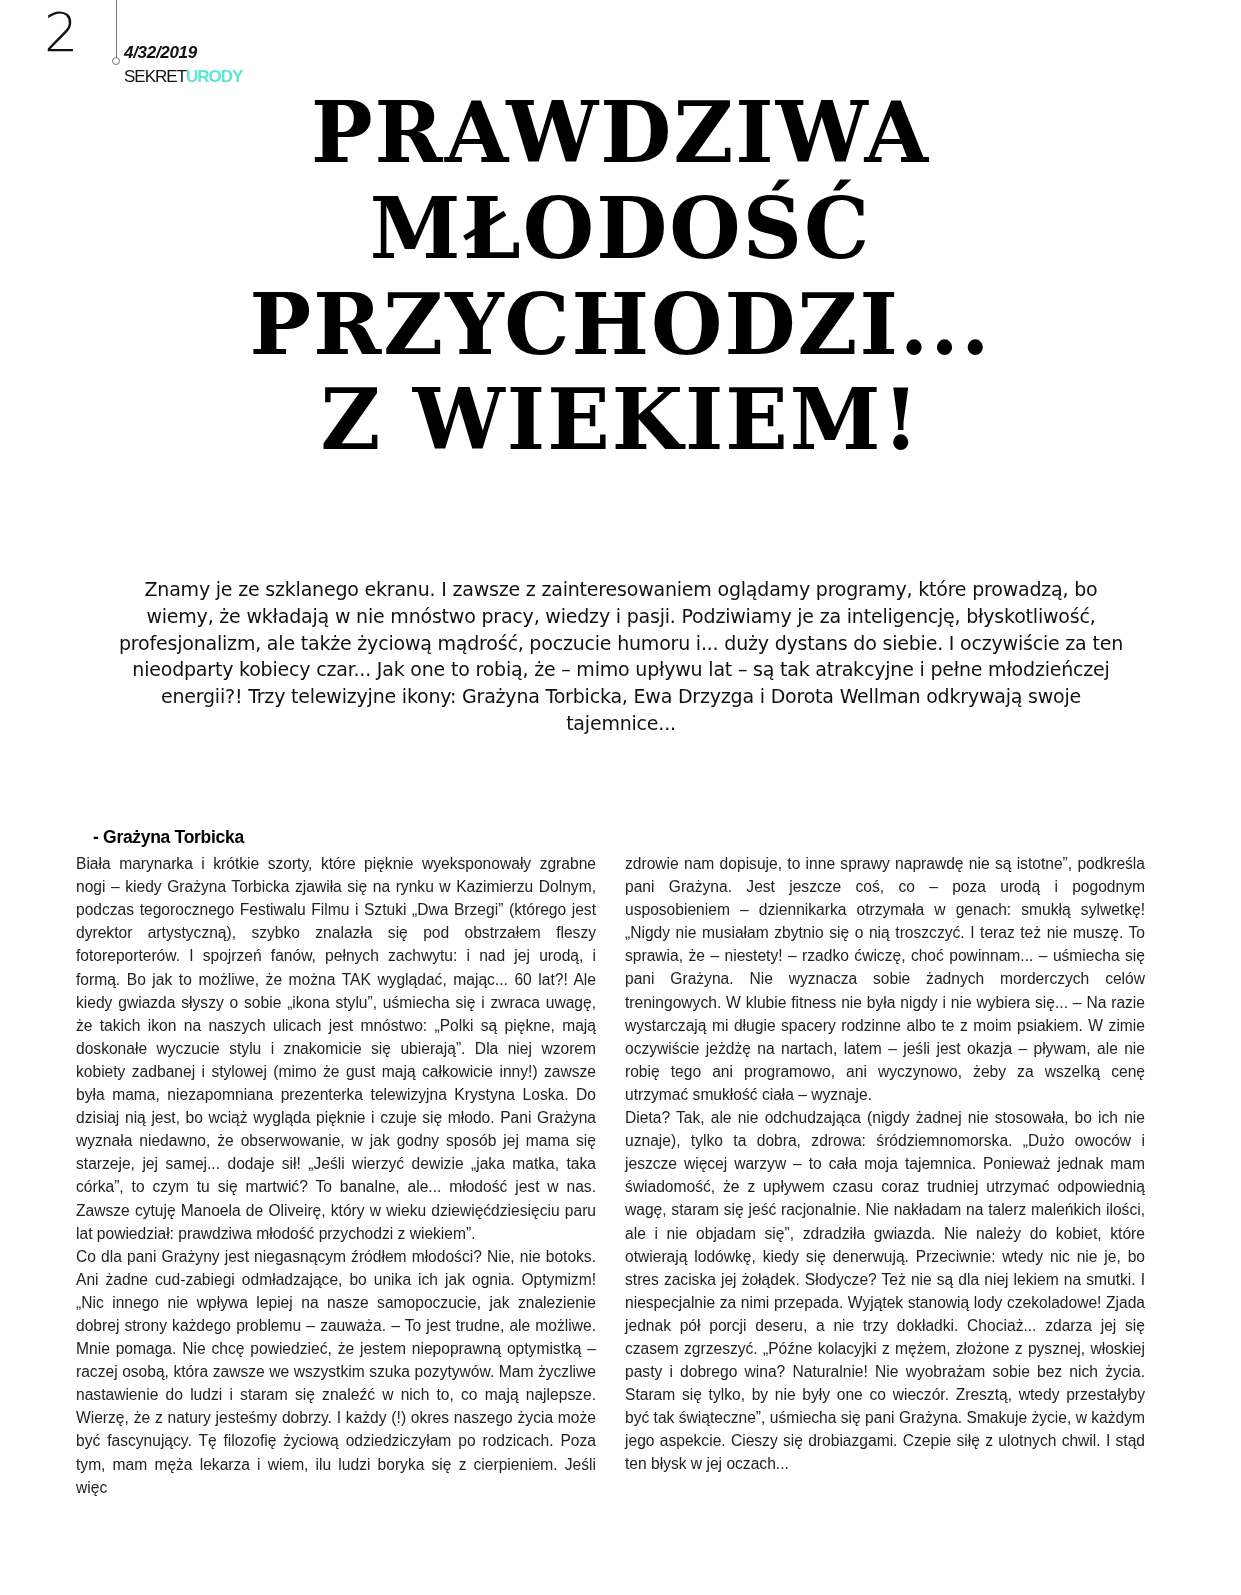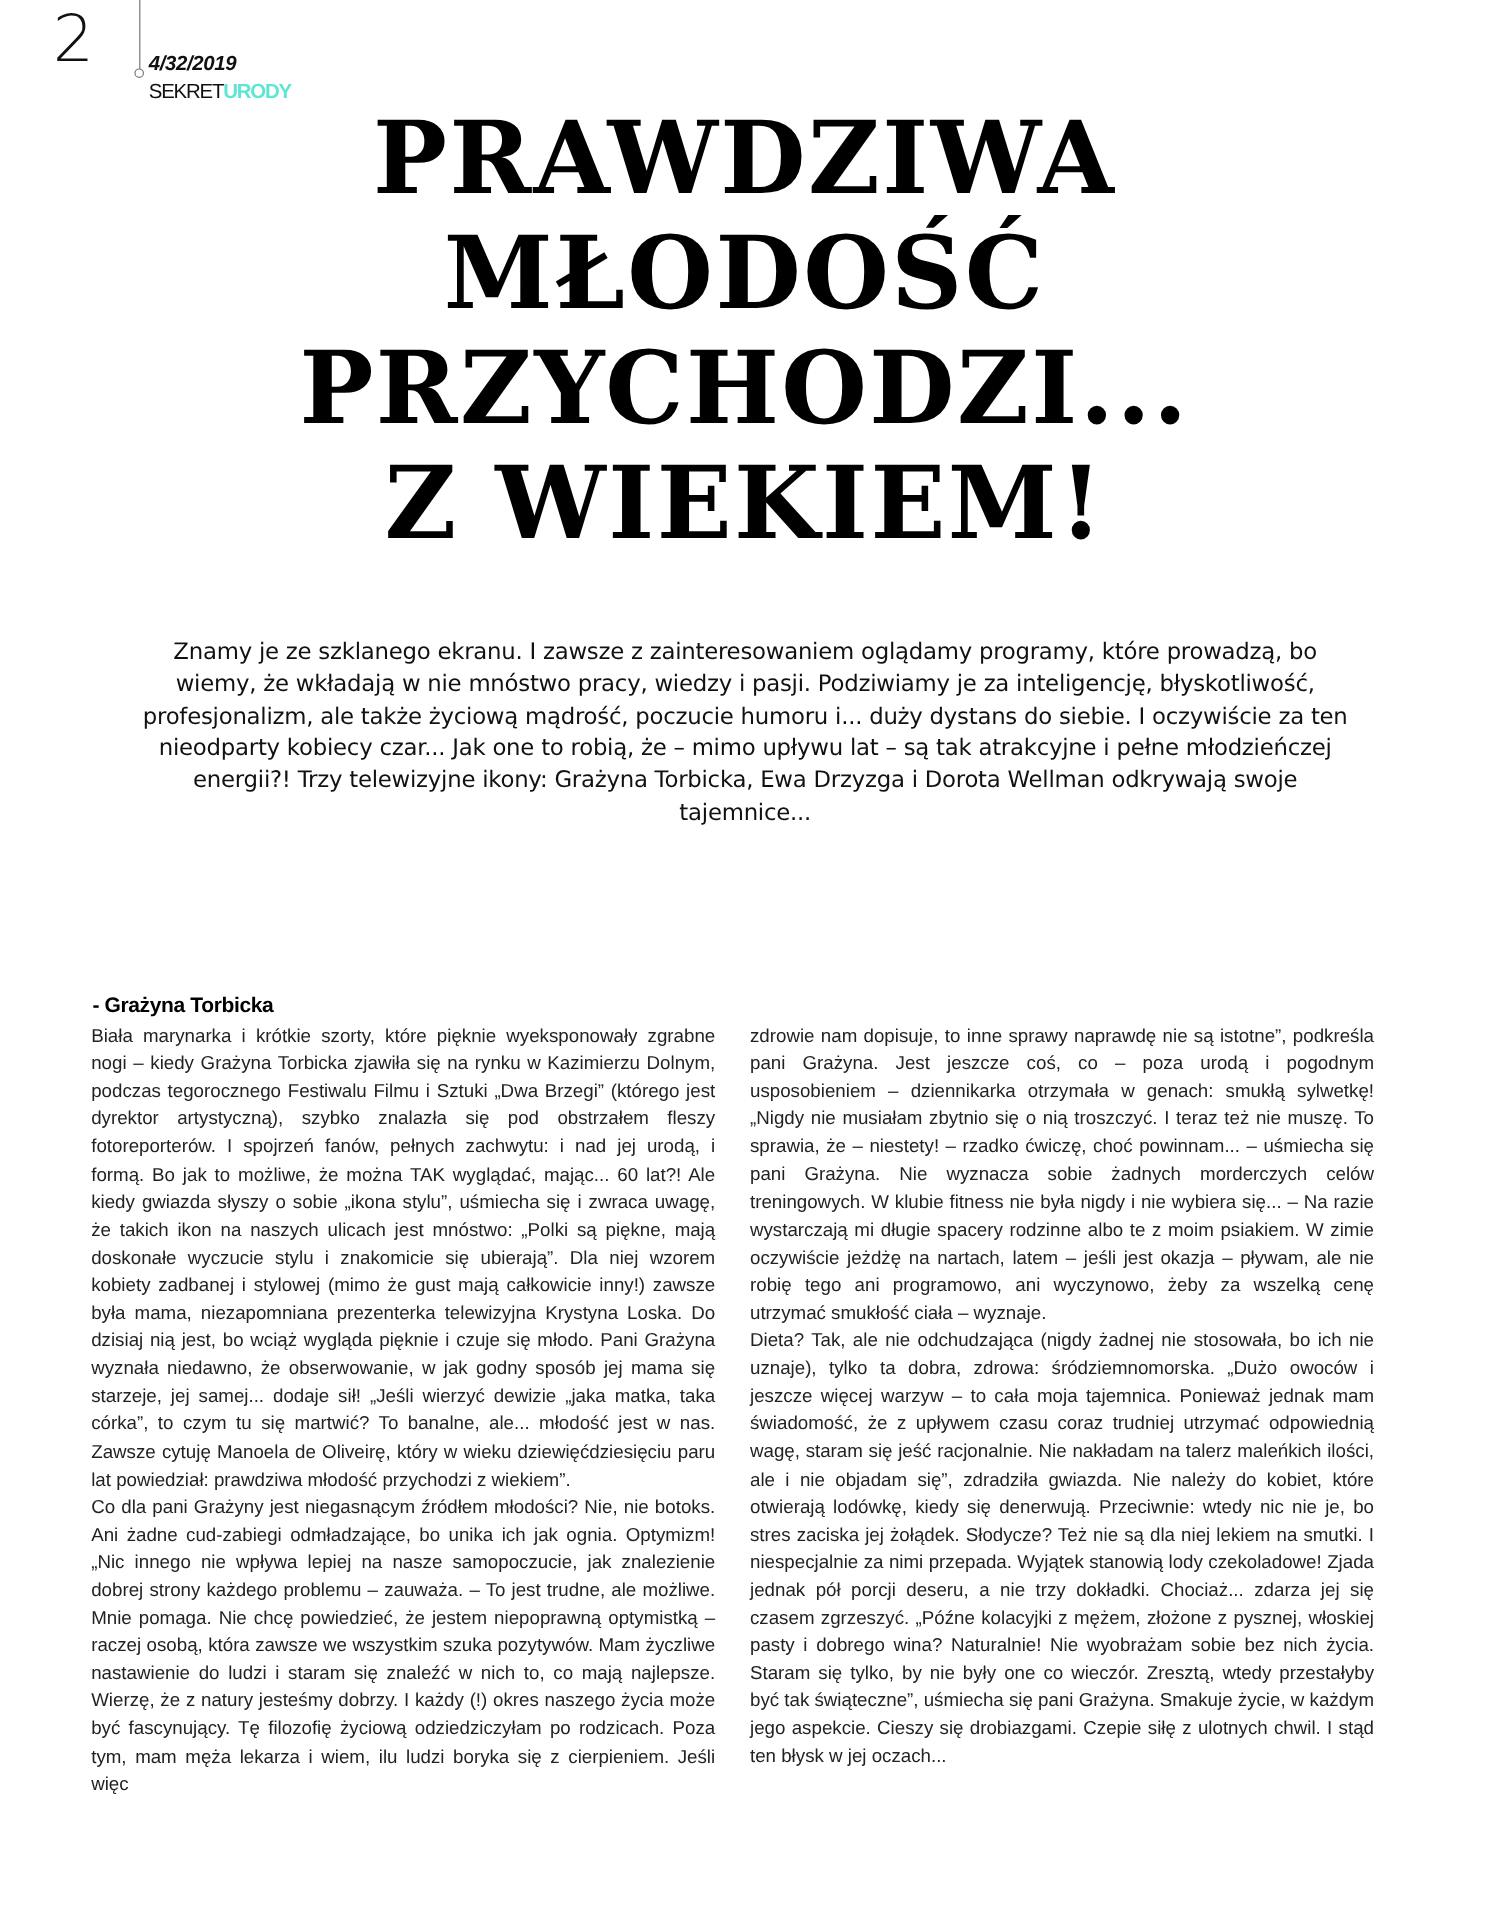--- a/index.html
+++ b/index.html
@@ -9,27 +9,27 @@
   .header-rule { position: absolute; left: 116px; top: 0; width: 1px; height: 58px; background: #777; }
   .header-dot { position: absolute; left: 112px; top: 57px; width: 6px; height: 6px; border: 1px solid #777; border-radius: 50%; background: #fff; }
   .brand { position: absolute; left: 124px; top: 24px; font-family: "Liberation Sans", sans-serif; font-size: 17px; letter-spacing: -1px; line-height: 1; margin-top: 44px; }
   .brand .b1 { color: #111; }
   .brand .b2 { color: #5fe5d4; font-weight: bold; }
   .issue { position: absolute; left: 124px; top: 43px; font-family: "Liberation Sans", sans-serif; font-weight: bold; font-style: italic; font-size: 17px; color: #111; letter-spacing: -0.3px; }
 
   .headline { position: absolute; left: 0; top: 88px; width: 1241px; text-align: center; font-family: "DejaVu Serif", serif; font-weight: bold; font-size: 82px; line-height: 94px; letter-spacing: 2px; color: #000; transform: scaleY(1.02); }
   .headline div { white-space: nowrap; }
 
-  .lead { position: absolute; left: 112px; top: 530px; width: 1018px; font-family: "DejaVu Sans", sans-serif; font-size: 19px; line-height: 26.8px; text-align: center; text-align-last: center; color: #111; letter-spacing: -0.2px; }
+  .lead { position: absolute; left: 112px; top: 576px; width: 1018px; font-family: "DejaVu Sans", sans-serif; font-size: 19px; line-height: 26.8px; text-align: center; text-align-last: center; color: #111; letter-spacing: -0.2px; }
 
   .col { position: absolute; top: 826px; width: 520px; font-family: "Liberation Sans", sans-serif; font-size: 15.6px; line-height: 23.1px; color: #222; text-align: justify; }
   .col.left { left: 76px; }
   .col.right { left: 625px; top: 852px; }
   .col p { margin: 0; }
-  .subhead { font-family: "Liberation Sans", sans-serif; font-weight: bold; font-size: 17.5px; color: #000; margin: 0 0 3px 1px; letter-spacing: -0.3px; }
+  .subhead { font-family: "Liberation Sans", sans-serif; font-weight: bold; font-size: 17.5px; color: #000; margin: 0 0 3px 17px; letter-spacing: -0.3px; }
 </style>
 </head>
 <body>
 
 <div class="page-number">2</div>
 <div class="header-rule"></div>
 <div class="header-dot"></div>
 <div class="brand">
   <span class="b1">SEKRET</span><span class="b2">URODY</span>
 </div>

